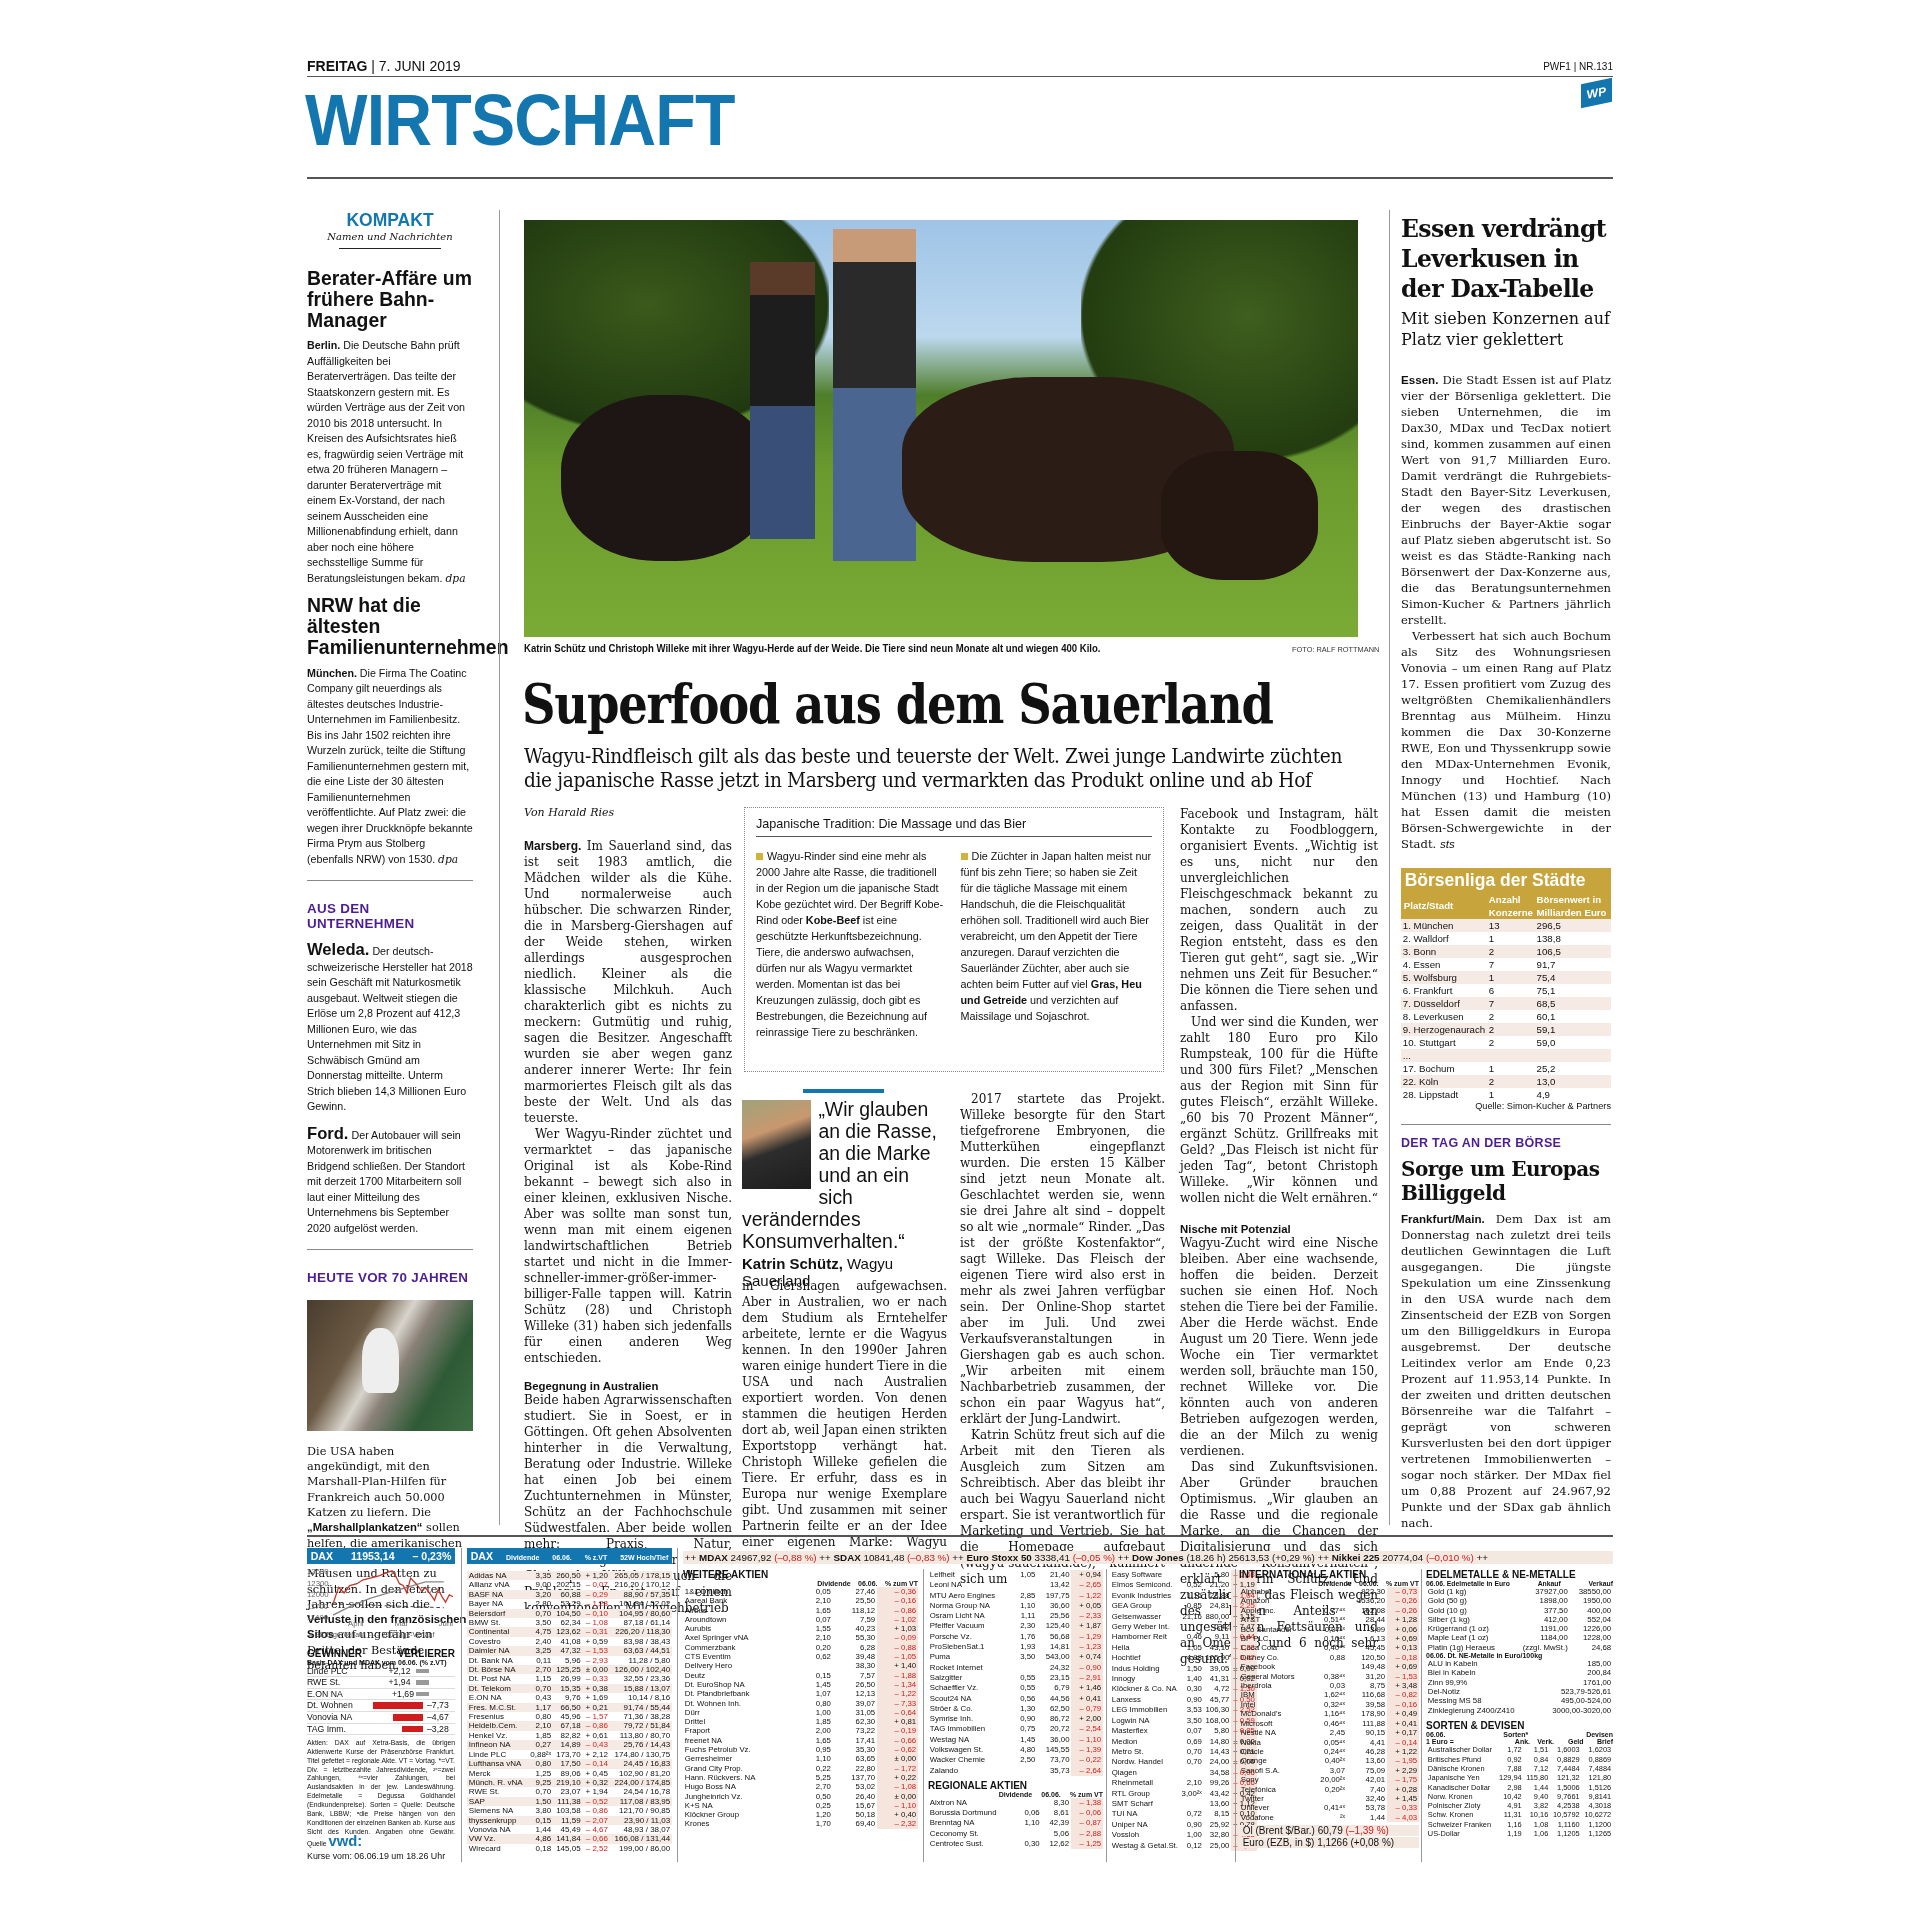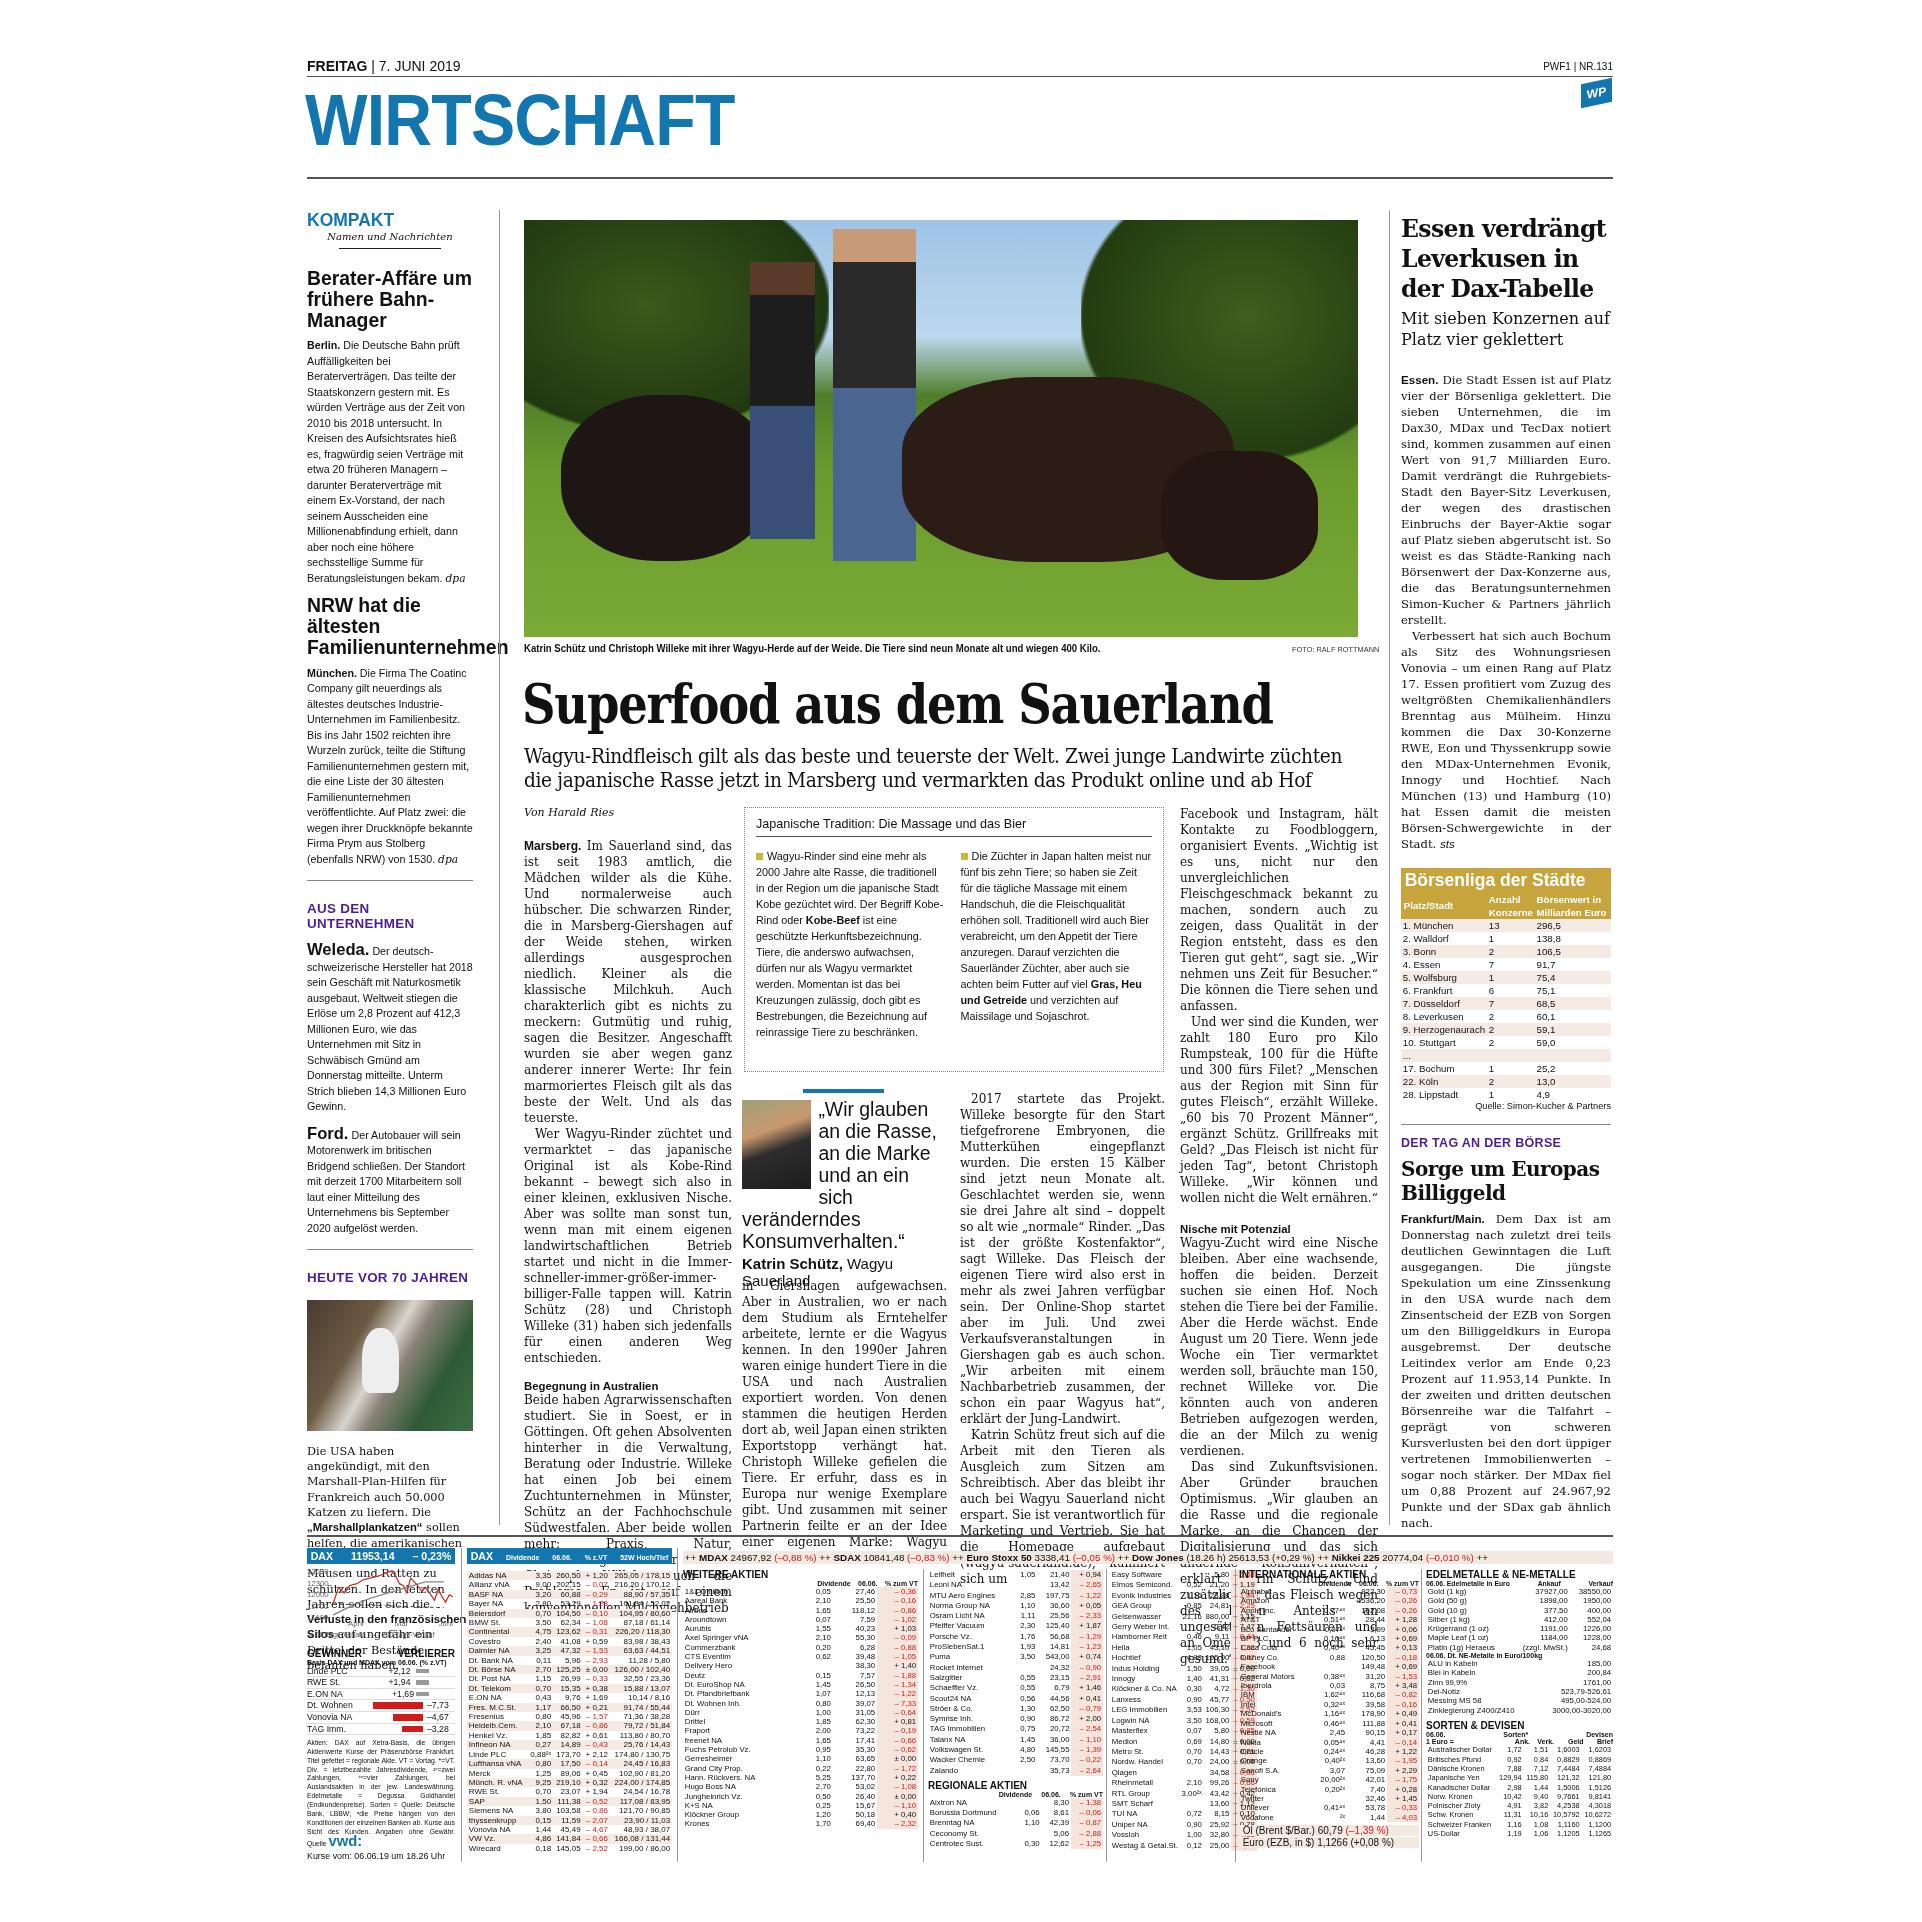--- a/index.html
+++ b/index.html
@@ -28,21 +28,21 @@
 <body>
 
 <div class="abs sans" style="left:307px;top:58px;font-size:14px"><b>FREITAG</b> | <span>7. JUNI 2019</span></div>
 <div class="abs sans" style="right:309px;top:61px;font-size:10px">PWF1 | NR.131</div>
 <div class="hr" style="left:307px;top:76px;width:1306px;height:0.9px"></div>
 <div class="abs sans" style="left:305px;top:79px;font-size:72px;font-weight:900;color:#1476ae;letter-spacing:-0.9px;transform:scaleX(.92);transform-origin:left;line-height:83px">WIRTSCHAFT</div>
 <div class="abs sans" style="left:1581px;top:81px;width:31px;height:24px;background:#1476ae;color:#fff;font-weight:bold;font-size:12px;text-align:center;line-height:24px;transform:skewY(-12deg)">WP</div>
 <div class="hr" style="left:307px;top:177px;width:1306px;height:1.8px"></div>
 
 <div class="abs" style="left:307px;top:210px;width:166px">
-  <div class="sans blue" style="text-align:left;font-weight:bold;font-size:17.5px">KOMPAKT</div>
+  <div class="sans blue" style="text-align:center;font-weight:bold;font-size:17.5px">KOMPAKT</div>
   <div style="text-align:center;font-style:italic;font-size:10px">Namen und Nachrichten</div>
   <div style="width:102px;height:1.8px;background:#222;margin:5.5px auto 18.5px"></div>
   <div class="hl2">Berater-Affäre um frühere Bahn-Manager</div>
   <div class="psans" style="margin-top:7.4px;font-size:10.7px;line-height:15.5px"><b>Berlin.</b> <span>Die Deutsche Bahn prüft Auffälligkeiten bei Beraterverträgen. Das teilte der Staatskonzern gestern mit. Es würden Verträge aus der Zeit von 2010 bis 2018 untersucht. In Kreisen des Aufsichtsrates hieß es, fragwürdig seien Verträge mit etwa 20 früheren Managern – darunter Beraterverträge mit einem Ex-Vorstand, der nach seinem Ausscheiden eine Millionenabfindung erhielt, dann aber noch eine höhere sechsstellige Summe für Beratungsleistungen bekam.</span> <i class="serif">dpa</i></div>
   <div class="hl2" style="margin-top:9.2px">NRW hat die ältesten Familienunternehmen</div>
   <div class="psans" style="margin-top:7.4px;font-size:10.7px;line-height:15.5px"><b>München.</b> <span>Die Firma The Coatinc Company gilt neuerdings als ältestes deutsches Industrie-Unternehmen im Familienbesitz. Bis ins Jahr 1502 reichten ihre Wurzeln zurück, teilte die Stiftung Familienunternehmen gestern mit, die eine Liste der 30 ältesten Familienunternehmen veröffentlichte. Auf Platz zwei: die wegen ihrer Druckknöpfe bekannte Firma Prym aus Stolberg (ebenfalls NRW) von 1530.</span> <i class="serif">dpa</i></div>
   <div style="height:0.9px;background:#888;margin:13px 0 20px"></div>
   <div class="kick">AUS DEN UNTERNEHMEN</div>
   <div class="psans" style="margin-top:11px;font-size:10.7px;line-height:15.5px"><b style="font-size:16.6px">Weleda.</b> <span>Der deutsch-schweizerische Hersteller hat 2018 sein Geschäft mit Naturkosmetik ausgebaut. Weltweit stiegen die Erlöse um 2,8 Prozent auf 412,3 Millionen Euro, wie das Unternehmen mit Sitz in Schwäbisch Gmünd am Donnerstag mitteilte. Unterm Strich blieben 14,3 Millionen Euro Gewinn.</span></div>
   <div class="psans" style="margin-top:11px;font-size:10.7px;line-height:15.5px"><b style="font-size:16.6px">Ford.</b> <span>Der Autobauer will sein Motorenwerk im britischen Bridgend schließen. Der Standort mit derzeit 1700 Mitarbeitern soll laut einer Mitteilung des Unternehmens bis September 2020 aufgelöst werden.</span></div>
@@ -764,21 +764,21 @@
           <td class="n">86,72</td>
           <td class="n chg">+ 2,00</td>
         </tr>
         <tr>
           <td>TAG Immobilien</td>
           <td class="n">0,75</td>
           <td class="n">20,72</td>
           <td class="n chg neg">– 2,54</td>
         </tr>
         <tr>
-          <td>Talanx NA</td>
+          <td>Westag NA</td>
           <td class="n">1,45</td>
           <td class="n">36,00</td>
           <td class="n chg neg">– 1,10</td>
         </tr>
         <tr>
           <td>Volkswagen St.</td>
           <td class="n">4,80</td>
           <td class="n">145,55</td>
           <td class="n chg neg">– 1,39</td>
         </tr>

